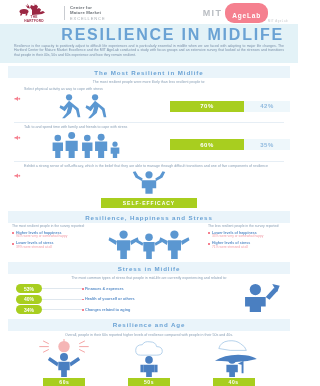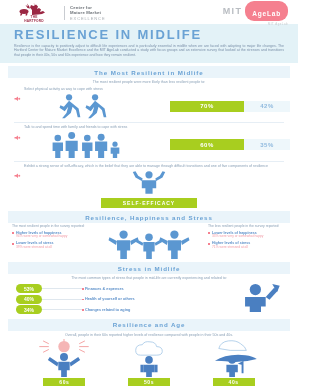--- a/index.html
+++ b/index.html
@@ -16,31 +16,31 @@
   .topbar{height:24px;display:flex;align-items:center;padding:2px 6px 0 6px;box-sizing:border-box;}
   .hartford{display:flex;flex-direction:column;align-items:center;width:56px;}
   .stag{width:34px;height:13px;position:relative;}
   .stag svg{display:block;}
   .hartword{font-size:3.2px;letter-spacing:.2px;color:#9b2743;font-weight:bold;line-height:3.4px;text-align:center;}
   .hartword span{display:block;}
   .vrule{width:1px;height:14px;background:#c9ccd1;margin:0 5px 0 2px;}
   .cmme{font-size:4.3px;line-height:5.1px;color:#6d7278;font-weight:bold;letter-spacing:.15px;}
   .cmme .x{color:#a8adb3;letter-spacing:.9px;font-weight:normal;font-size:4px;}
   .spacer{flex:1;}
-  .mitlogo{display:flex;flex-direction:column;align-items:flex-end;padding-right:4px;margin-left:44px;}
+  .mitlogo{display:flex;flex-direction:row;align-items:flex-end;padding-right:4px;margin-left:44px;}
   .mitrow{display:flex;align-items:center;}
   .mitword{font-size:9px;letter-spacing:1.4px;color:#b9bdc2;font-weight:bold;}
   .agepill{background:#f5808f;border-radius:9px;padding:1px 7px;margin-left:3px;}
   .agepill span{font-size:6.5px;letter-spacing:.8px;color:#ffffff;font-weight:bold;}
   .mitsub{font-size:2.8px;color:#c7cacd;letter-spacing:.5px;margin-top:1px;}
 
   
   .hero{background:#e3f2f7;padding:4px 14px 6px 14px;box-sizing:border-box;}
   .hero-title{
-    text-align:left;font-size:13px;letter-spacing:1.8px;color:#6aa2d4;
+    text-align:right;font-size:16px;letter-spacing:1.8px;color:#6aa2d4;
     font-weight:bold;line-height:13px;
   }
   .hero-body{
     margin-top:3px;font-size:3.5px;line-height:4.4px;color:#7a8fa8;text-align:justify;
   }
 
   
   .section{padding:0 8px;box-sizing:border-box;}
   .sec-head{
     background:#eaf4fa;text-align:center;font-size:6.2px;letter-spacing:.9px;

